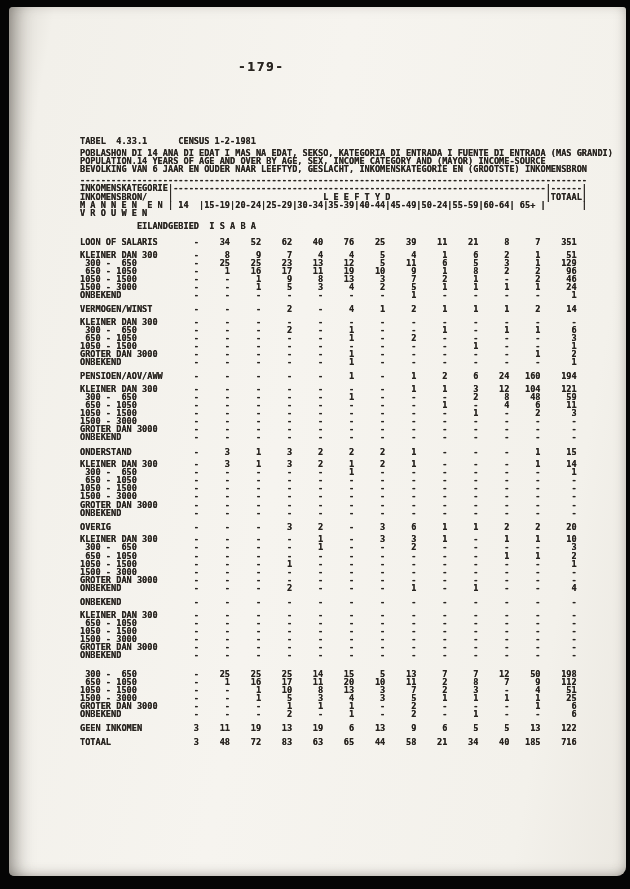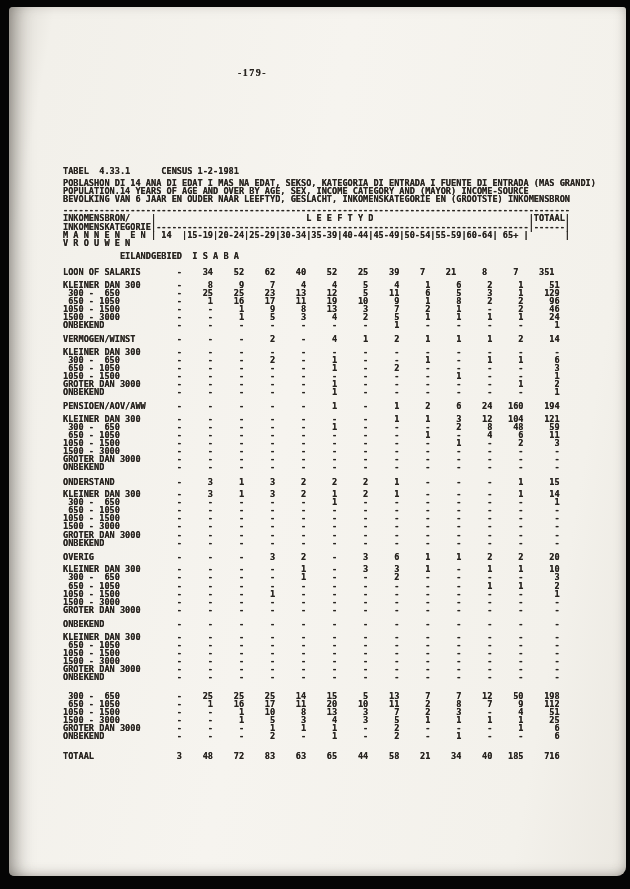--- a/index.html
+++ b/index.html
@@ -19,50 +19,50 @@
   }
   .ln{
     white-space:pre;
     font-size:8.6px;line-height:8.1px;height:8.1px;
     font-weight:bold;
     color:#282420;
     text-shadow:0 0 .5px rgba(45,40,34,.85);
     letter-spacing:0;
   }
   .page-number{
-    position:absolute;left:229px;top:60px;height:11px;
-    font-size:10px;line-height:11px;letter-spacing:1.5px;font-family:Liberation Serif, serif;
+    position:absolute;left:229px;top:54px;height:11px;
+    font-size:13px;line-height:11px;letter-spacing:1.5px;
   }
   .doc{
-    position:absolute;left:54px;top:130px;width:520px;margin-top:30px;
+    position:absolute;left:71px;top:130px;width:520px;
   }
   .gap{width:100%;}
 </style>
 </head>
 <body>
 
 <div class="paper">
   <div class="ln page-number">-179-</div>
   <div class="doc" id="doc">
       <div class="ln">TABEL  4.33.1      CENSUS 1-2-1981</div>
       <div class="gap" style="height: 4px;"></div>
       <div class="ln">POBLASHON DI 14 ANA DI EDAT I MAS NA EDAT, SEKSO, KATEGORIA DI ENTRADA I FUENTE DI ENTRADA (MAS GRANDI)</div>
       <div class="ln">POPULATION.14 YEARS OF AGE AND OVER BY AGE, SEX, INCOME CATEGORY AND (MAYOR) INCOME-SOURCE</div>
       <div class="ln">BEVOLKING VAN 6 JAAR EN OUDER NAAR LEEFTYD, GESLACHT, INKOMENSKATEGORIE EN (GROOTSTE) INKOMENSBRON</div>
       <div class="gap" style="height: 3px;"></div>
       <div class="ln">--------------------------------------------------------------------------------------------------</div>
+      <div class="ln">INKOMENSKATEGORIE|------------------------------------------------------------------------|------|</div>
       <div class="ln">INKOMENSBRON/    |                             L E E F T Y D                              |TOTAAL|</div>
-      <div class="ln">INKOMENSKATEGORIE|------------------------------------------------------------------------|------|</div>
-      <div class="ln">M A N N E N  E N | 14  |15-19|20-24|25-29|30-34|35-39|40-44|45-49|50-54|55-59|60-64| 65+ |       |</div>
+      <div class="ln">M A N N E N  E N | 14  |15-19|20-24|25-29|30-34|35-39|40-44|45-49|50-24|55-59|60-64| 65+ |       |</div>
       <div class="ln">V R O U W E N</div>
       <div class="gap" style="height: 5px;"></div>
       <div class="ln">           EILANDGEBIED  I S A B A</div>
       <div class="gap" style="height: 2px;"></div>
       <div class="gap" style="height: 6px;"></div>
-      <div class="ln">LOON OF SALARIS       -    34    52    62    40    52    25    39    7    21     8     7    351</div>
+      <div class="ln">LOON OF SALARIS       -    34    52    62    40    76    25    39    11    21     8     7    351</div>
       <div class="gap" style="height: 4.5px;"></div>
       <div class="ln">KLEINER DAN 300       -     8     9     7     4     4     5     4     1     6     2     1     51</div>
       <div class="ln"> 300 -  650           -    25    25    23    13    12     5    11     6     5     3     1    129</div>
       <div class="ln"> 650 - 1050           -     1    16    17    11    19    10     9     1     8     2     2     96</div>
       <div class="ln">1050 - 1500           -     -     1     9     8    13     3     7     2     1     -     2     46</div>
       <div class="ln">1500 - 3000           -     -     1     5     3     4     2     5     1     1     1     1     24</div>
       <div class="ln">ONBEKEND              -     -     -     -     -     -     -     1     -     -     -     -      1</div>
       <div class="gap" style="height: 6px;"></div>
       <div class="ln">VERMOGEN/WINST        -     -     -     2     -     4     1     2     1     1     1     2     14</div>
       <div class="gap" style="height: 4.5px;"></div>
@@ -94,34 +94,36 @@
       <div class="ln">ONBEKEND              -     -     -     -     -     -     -     -     -     -     -     -      -</div>
       <div class="gap" style="height: 6px;"></div>
       <div class="ln">OVERIG                -     -     -     3     2     -     3     6     1     1     2     2     20</div>
       <div class="gap" style="height: 4.5px;"></div>
       <div class="ln">KLEINER DAN 300       -     -     -     -     1     -     3     3     1     -     1     1     10</div>
       <div class="ln"> 300 -  650           -     -     -     -     1     -     -     2     -     -     -     -      3</div>
       <div class="ln"> 650 - 1050           -     -     -     -     -     -     -     -     -     -     1     1      2</div>
       <div class="ln">1050 - 1500           -     -     -     1     -     -     -     -     -     -     -     -      1</div>
       <div class="ln">1500 - 3000           -     -     -     -     -     -     -     -     -     -     -     -      -</div>
       <div class="ln">GROTER DAN 3000       -     -     -     -     -     -     -     -     -     -     -     -      -</div>
+      <div class="ln">ONBEKEND              -     -     -     2     -     -     -     1     -     1     -     -      4</div>
       <div class="gap" style="height: 6px;"></div>
       <div class="ln">ONBEKEND              -     -     -     -     -     -     -     -     -     -     -     -      -</div>
       <div class="gap" style="height: 4.5px;"></div>
       <div class="ln">KLEINER DAN 300       -     -     -     -     -     -     -     -     -     -     -     -      -</div>
       <div class="ln"> 650 - 1050           -     -     -     -     -     -     -     -     -     -     -     -      -</div>
       <div class="ln">1050 - 1500           -     -     -     -     -     -     -     -     -     -     -     -      -</div>
       <div class="ln">1500 - 3000           -     -     -     -     -     -     -     -     -     -     -     -      -</div>
       <div class="ln">GROTER DAN 3000       -     -     -     -     -     -     -     -     -     -     -     -      -</div>
       <div class="ln">ONBEKEND              -     -     -     -     -     -     -     -     -     -     -     -      -</div>
       <div class="gap" style="height: 6px;"></div>
       <div class="gap" style="height: 4.5px;"></div>
       <div class="ln"> 300 -  650           -    25    25    25    14    15     5    13     7     7    12    50    198</div>
       <div class="ln"> 650 - 1050           -     1    16    17    11    20    10    11     2     8     7     9    112</div>
       <div class="ln">1050 - 1500           -     -     1    10     8    13     3     7     2     3     -     4     51</div>
       <div class="ln">1500 - 3000           -     -     1     5     3     4     3     5     1     1     1     1     25</div>
       <div class="ln">GROTER DAN 3000       -     -     -     1     1     1     -     2     -     -     -     1      6</div>
       <div class="ln">ONBEKEND              -     -     -     2     -     1     -     2     -     1     -     -      6</div>
       <div class="gap" style="height: 6px;"></div>
+      <div class="ln">GEEN INKOMEN          3    11    19    13    19     6    13     9     6     5     5    13    122</div>
       <div class="gap" style="height: 6px;"></div>
       <div class="ln">TOTAAL                3    48    72    83    63    65    44    58    21    34    40   185    716</div>
     </div>
 </div>
 
 </body></html>

